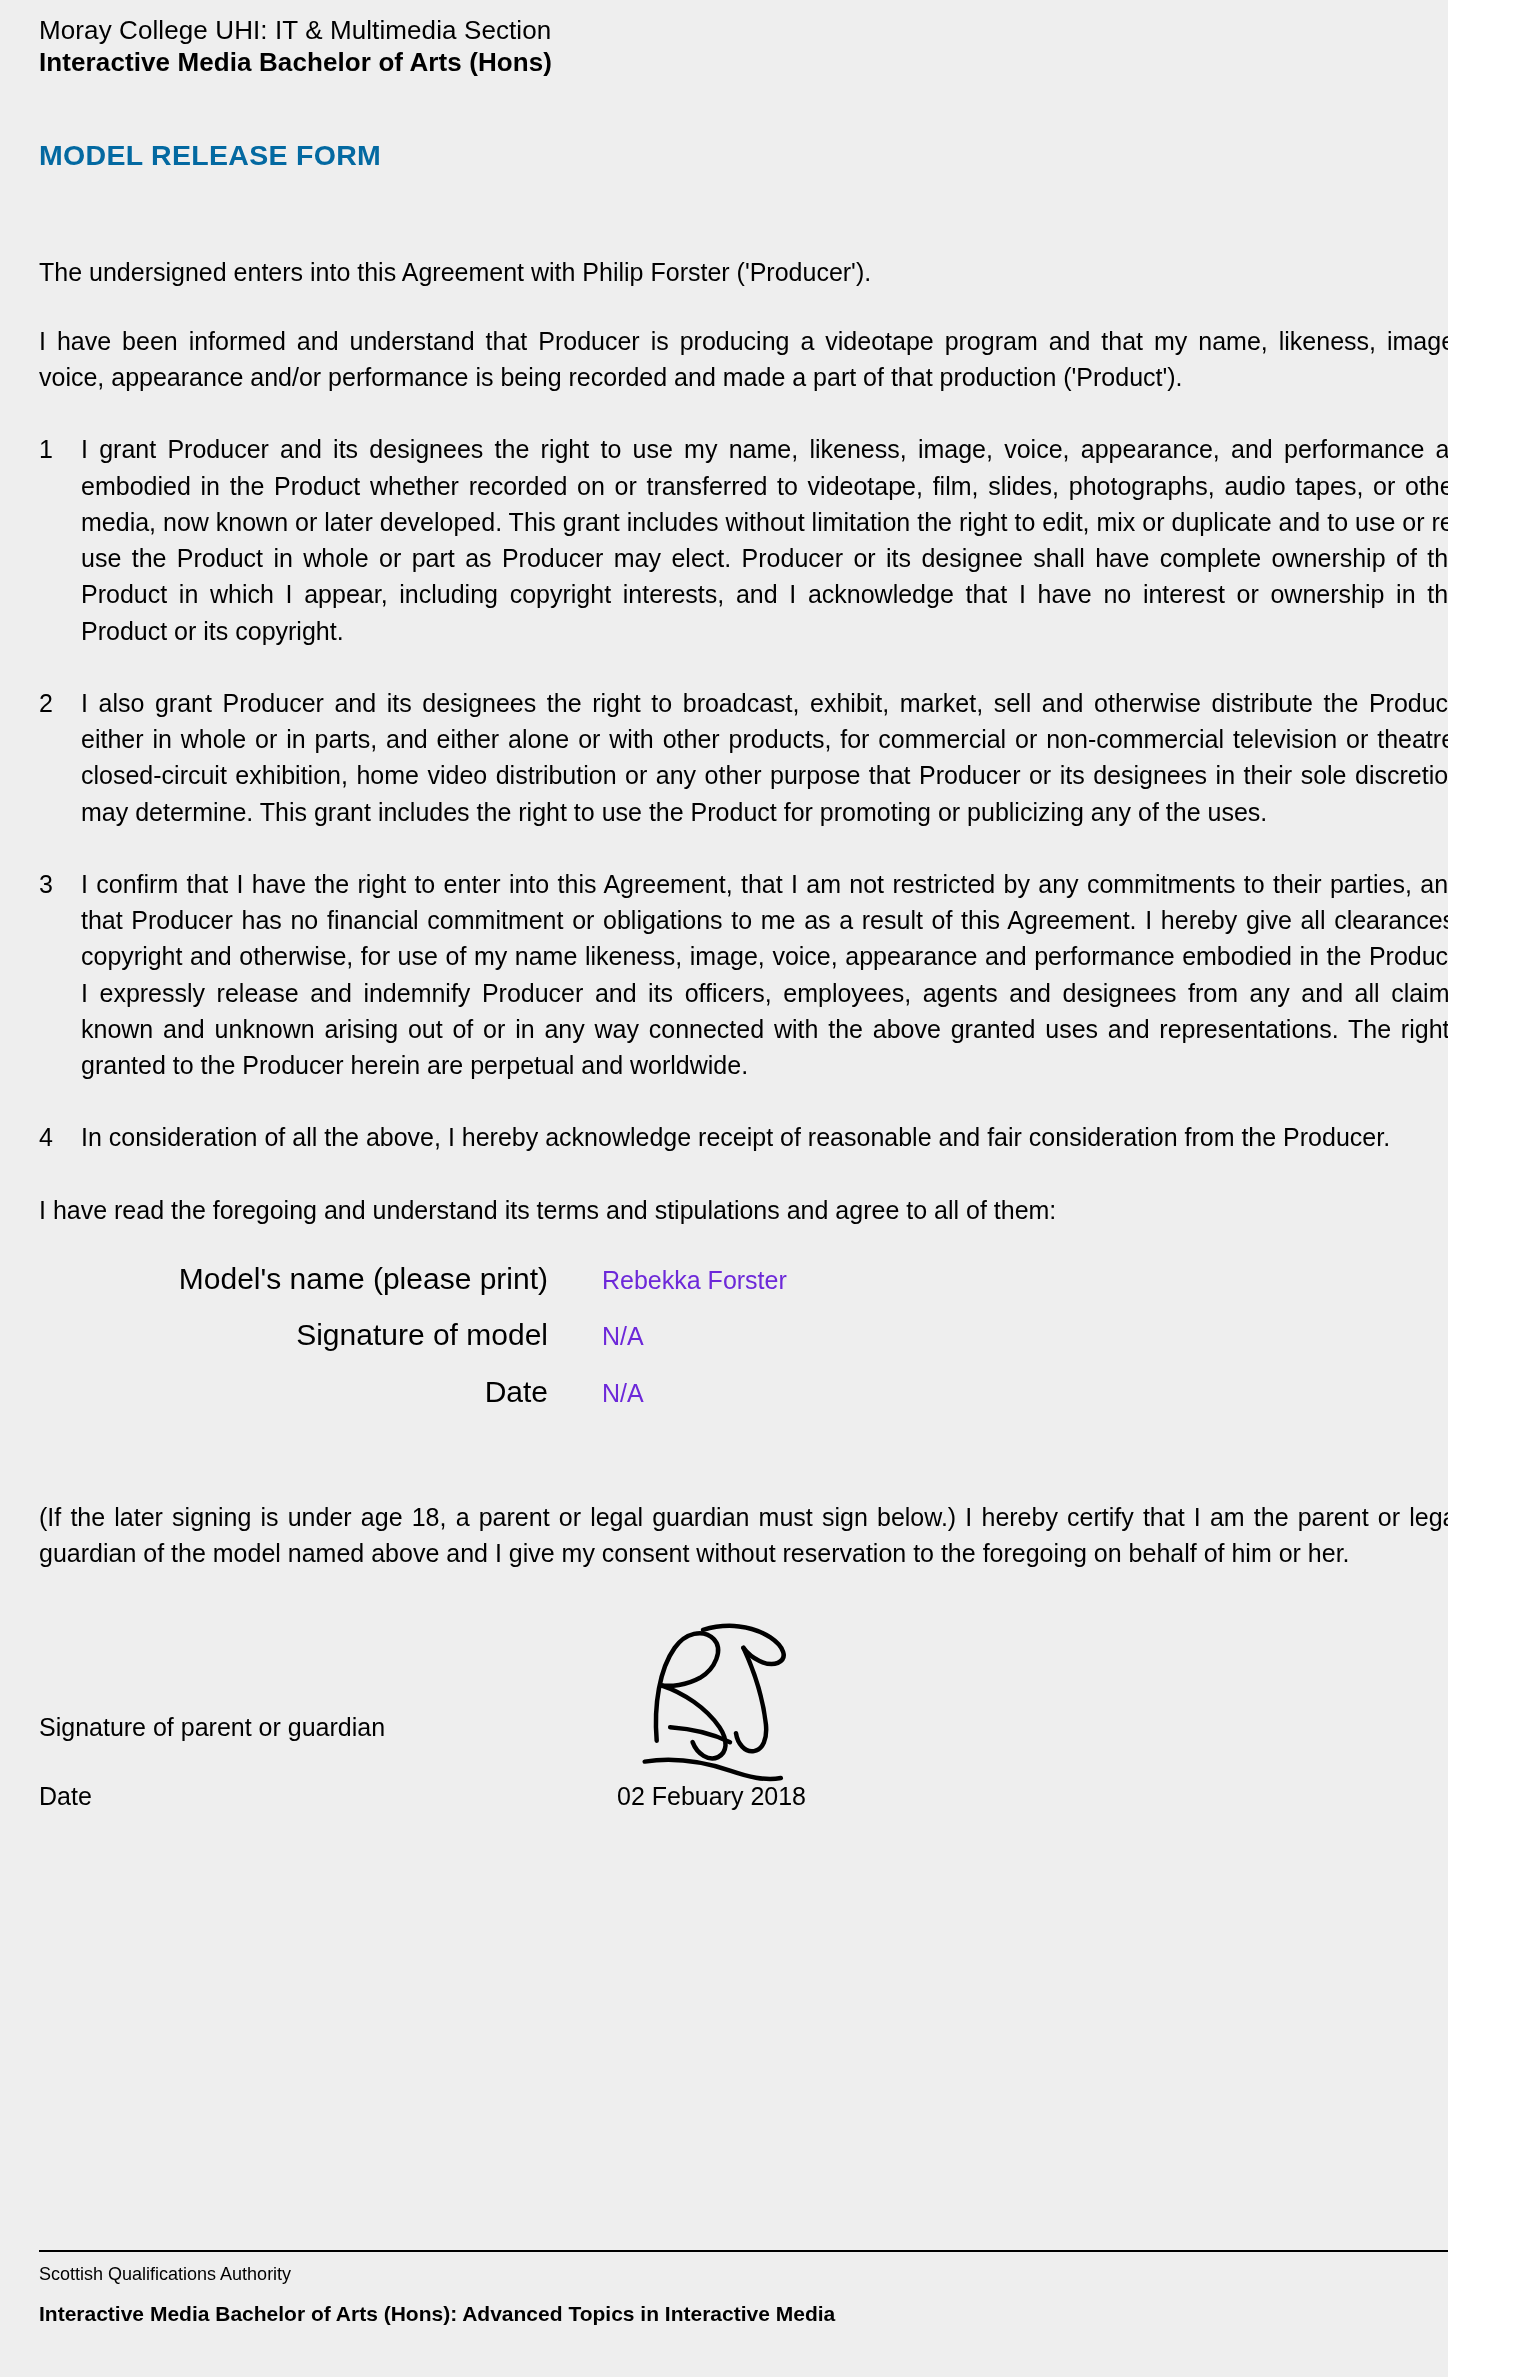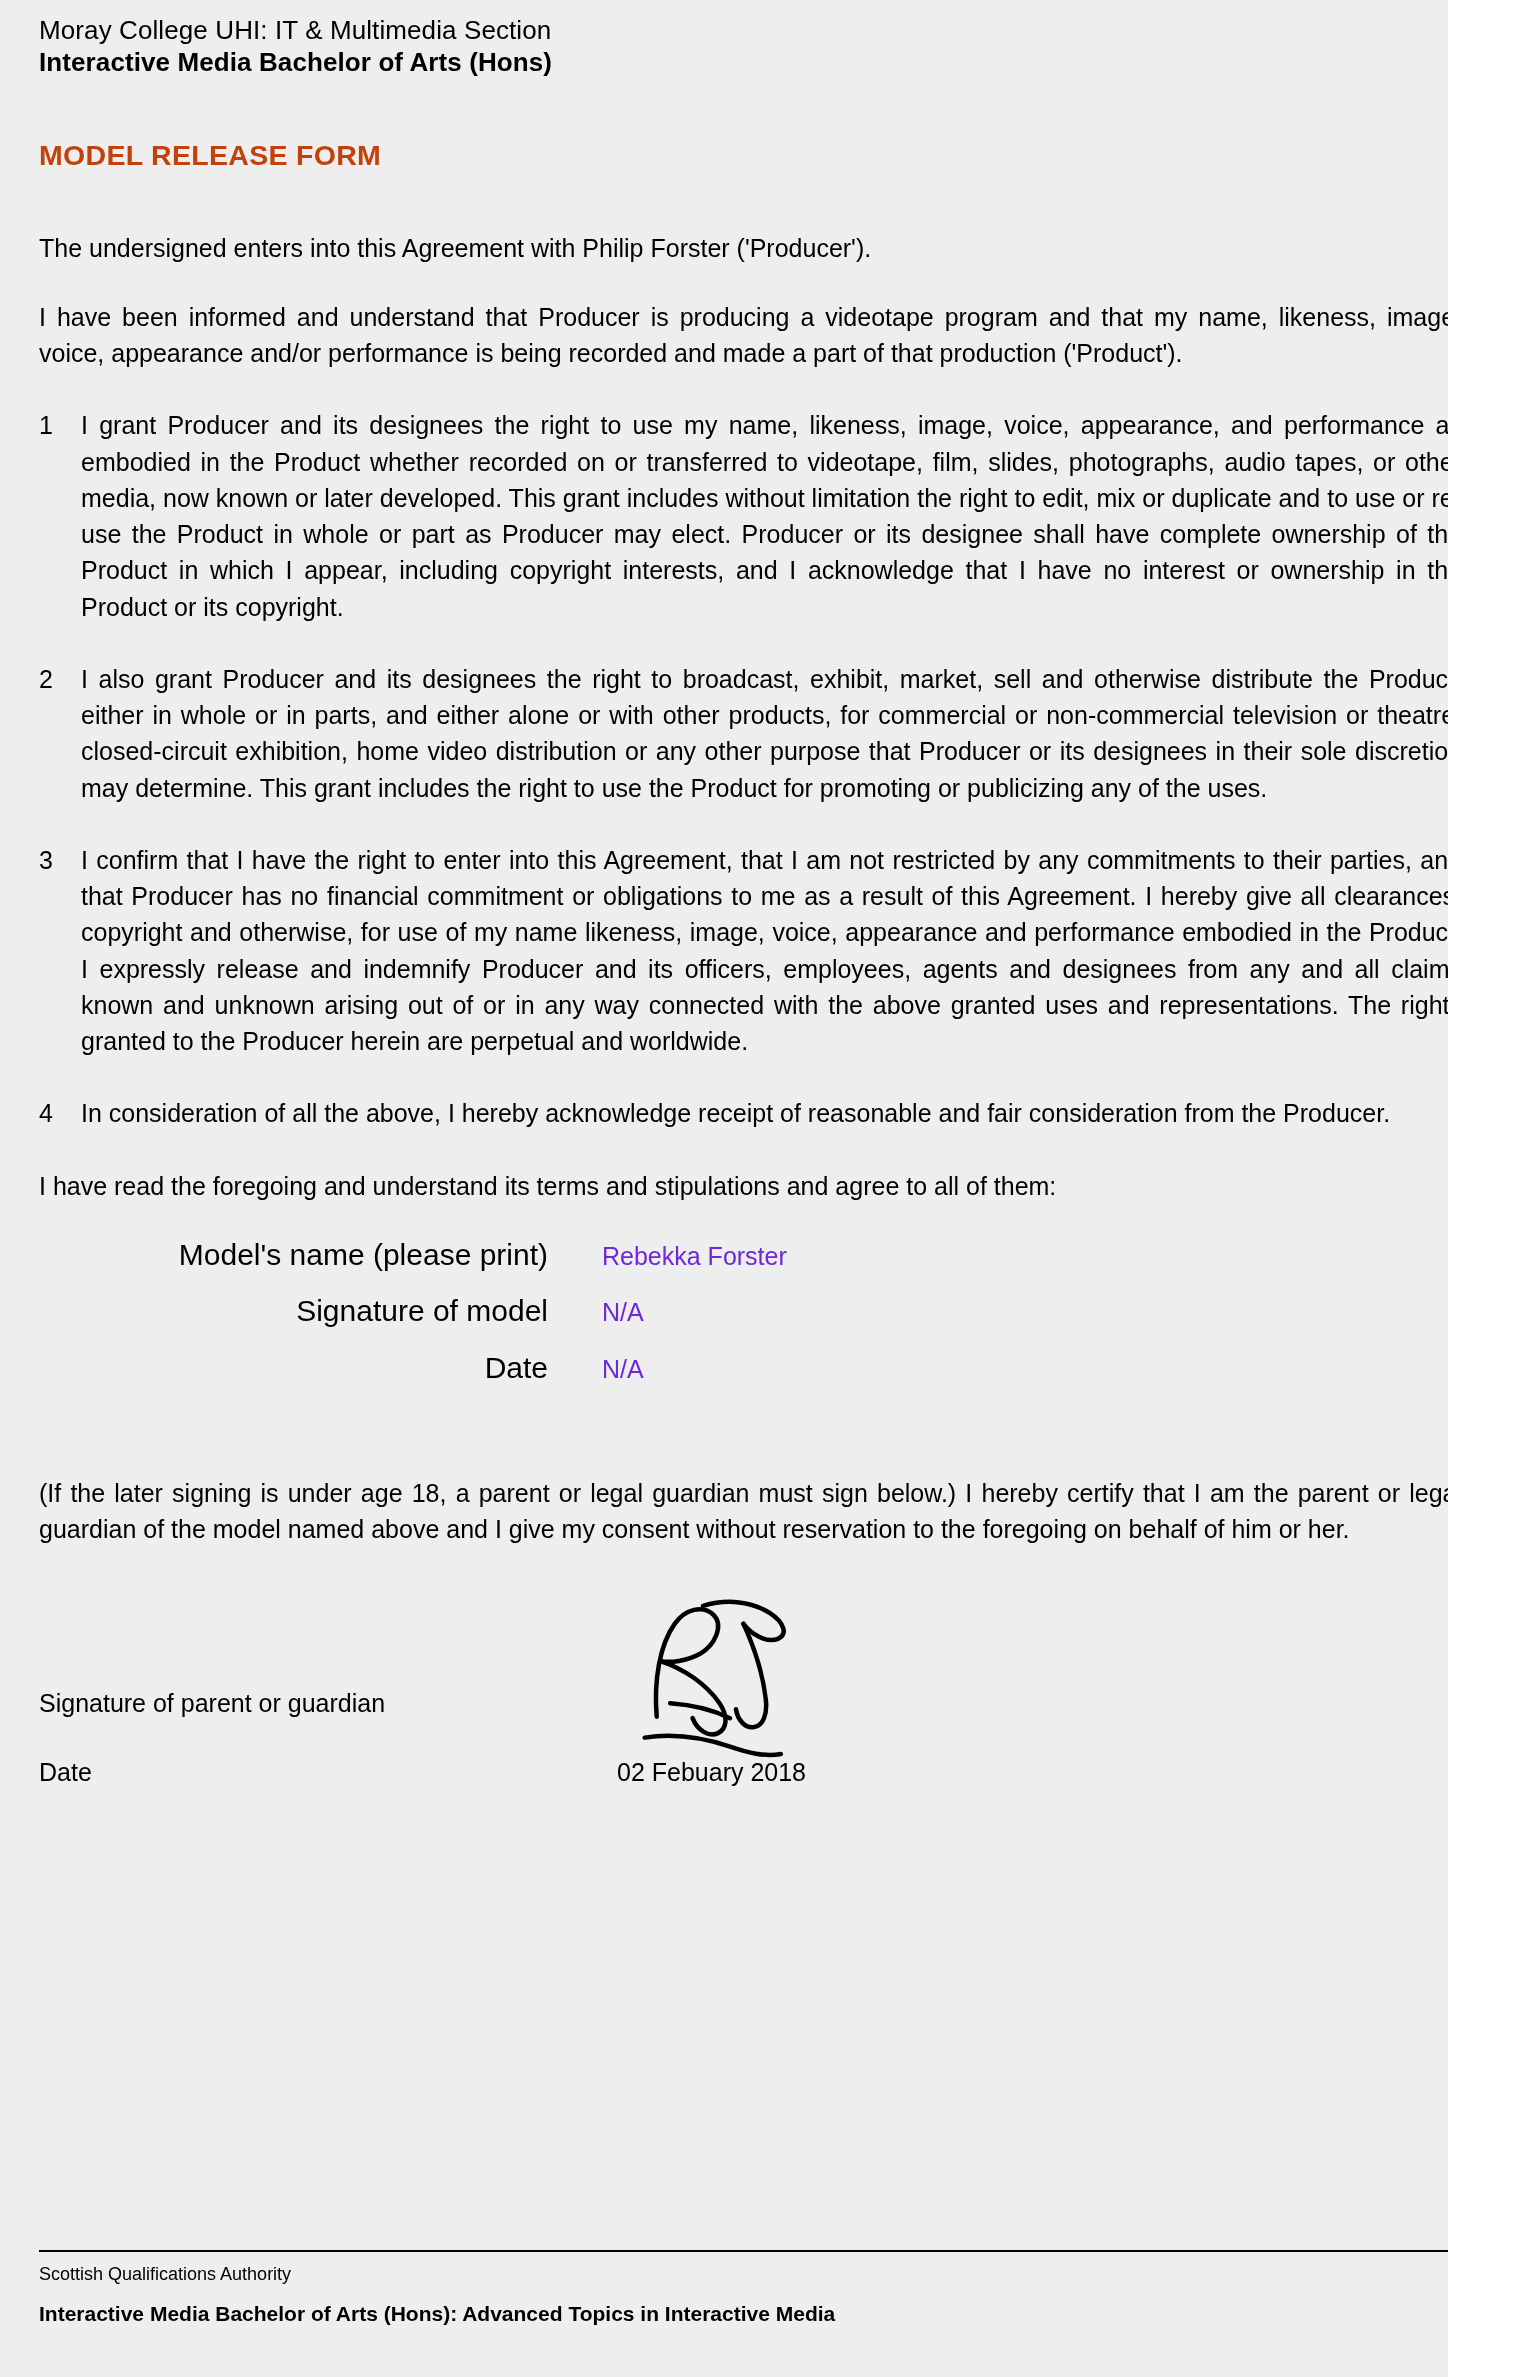--- a/index.html
+++ b/index.html
@@ -34,33 +34,33 @@
   .hdr-line2 {
     font-size: 26px;
     font-weight: bold;
     color: #000;
     line-height: 1.25;
     letter-spacing: 0.1px;
   }
   .doc-title {
     font-size: 28.5px;
     font-weight: bold;
-    color: #c2410c;
+    color: #0369a1;
     margin-top: 60px;
     letter-spacing: 0.3px;
   }
   .para {
     font-size: 25px;
     color: #000;
     line-height: 1.45;
     text-align: justify;
     margin-top: 33px;
   }
   .para.first {
-    margin-top: 58px;
+    margin-top: 82px;
   }
   .numbered {
     display: flex;
     margin-top: 36px;
   }
   .num {
     width: 42px;
     flex: 0 0 42px;
     font-size: 25px;
     color: #000;

